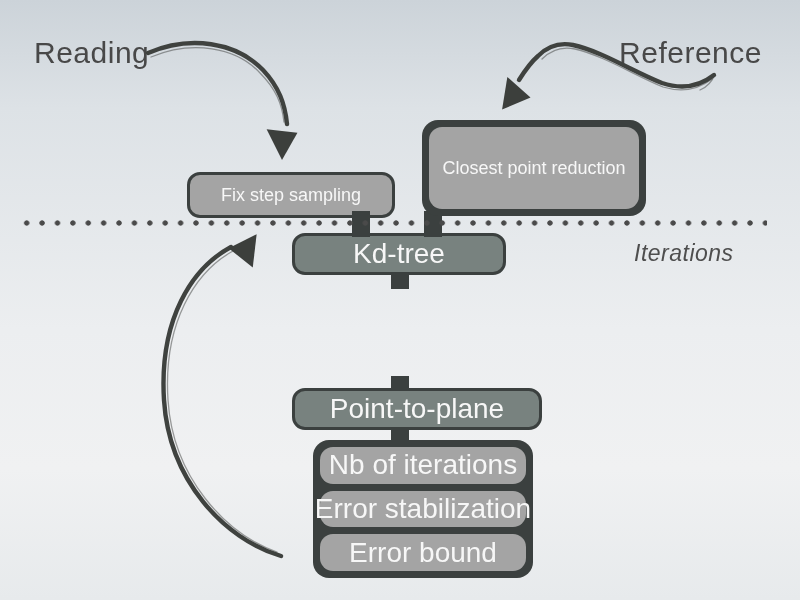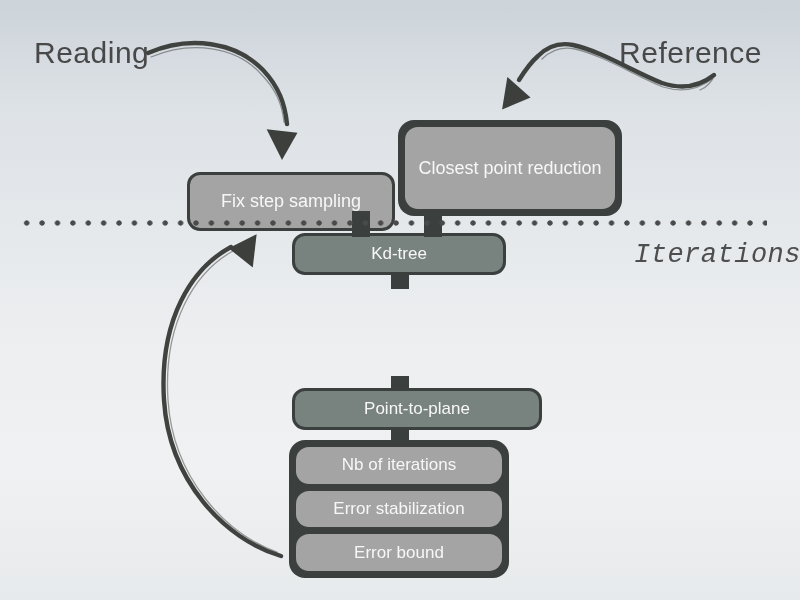--- a/index.html
+++ b/index.html
@@ -5,42 +5,43 @@
   html,body{margin:0;padding:0;background:#888;}
   .slide{
     position:relative;width:800px;height:600px;overflow:hidden;
     font-family:"Liberation Sans",sans-serif;
     background:linear-gradient(180deg,#ccd3d9 0%,#dde2e6 18%,#eceef0 55%,#f0f1f2 78%,#e7eaec 100%);
   }
   .annot{
     position:absolute;color:#484848;font-size:30px;letter-spacing:.5px;
     white-space:nowrap;
   }
-  .annot.italic{font-style:italic;font-size:27px;color:#4e4e4e;font-family:Liberation Mono, monospace;}
+  .annot.italic{font-style:italic;font-size:23px;color:#4e4e4e;}
   .dotted-line{
     position:absolute;left:19px;top:219px;width:748px;height:8px;z-index:3;
     background-image:radial-gradient(circle,#4a4a4a 2.3px,rgba(74,74,74,0) 3px);
     background-size:15.4px 8px;background-repeat:repeat-x;background-position:0 center;
   }
   .node{
     display:flex;align-items:center;justify-content:center;
     color:#f7f7f7;border-radius:13px;box-sizing:border-box;
     text-align:center;white-space:nowrap;
   }
   .standalone{position:absolute;border:3px solid #3b403f;}
   .fill-light{background:#a4a4a4;}
   .fill-dark{background:#78827f;}
   .group{
     position:absolute;background:#3b403f;border-radius:16px;
     padding:7px;display:flex;flex-direction:column;gap:7px;box-sizing:border-box;
     z-index:2;
+    margin-left:24px;
   }
   .group .node{flex:1;}
   .fs18{font-size:18px;}
-  .fs22{font-size:17px;}
+  .fs22{font-size:28px;}
   .tab{position:absolute;width:18px;background:#3b403f;z-index:1;}
   svg.arrows{position:absolute;left:0;top:0;z-index:5;pointer-events:none;}
   .arrow-stroke{fill:none;stroke:#3f423f;stroke-width:4.4;stroke-linecap:round;}
   .arrow-echo{fill:none;stroke:#3f423f;stroke-width:1.3;stroke-linecap:round;opacity:.5;}
   .arrow-head{fill:#3c3f3c;}
 </style>
 </head>
 <body>
 
 <div class="slide">
@@ -48,21 +49,21 @@
   <div class="annot" style="left:34px;top:36px;text-align:center;">Reading</div>
   <div class="annot" style="right:38px;top:36px;text-align:right;">Reference</div>
   <div class="annot italic" style="left:634px;top:240px;">Iterations</div>
 
   <div class="dotted-line"></div>
 
   <div class="group" style="left:398px;top:120px;width:224px;height:96px;">
     <div class="node fill-light fs18">Closest point reduction</div>
   </div>
 
-  <div class="node standalone fill-light fs18" style="left:187px;top:172px;width:208px;height:59px;">Fix step sampling</div>
+  <div class="node standalone fill-light fs18" style="left:187px;top:172px;width:208px;height:46px;">Fix step sampling</div>
 
   <div class="tab" style="left:352px;top:211px;height:26px;"></div>
   <div class="tab" style="left:424px;top:211px;height:26px;"></div>
 
   <div class="node standalone fill-dark fs22" style="left:292px;top:233px;width:214px;height:42px;">Kd-tree</div>
 
   <div class="tab" style="left:391px;top:273px;height:16px;"></div>
 
 
   <div class="tab" style="left:391px;top:376px;height:14px;"></div>

